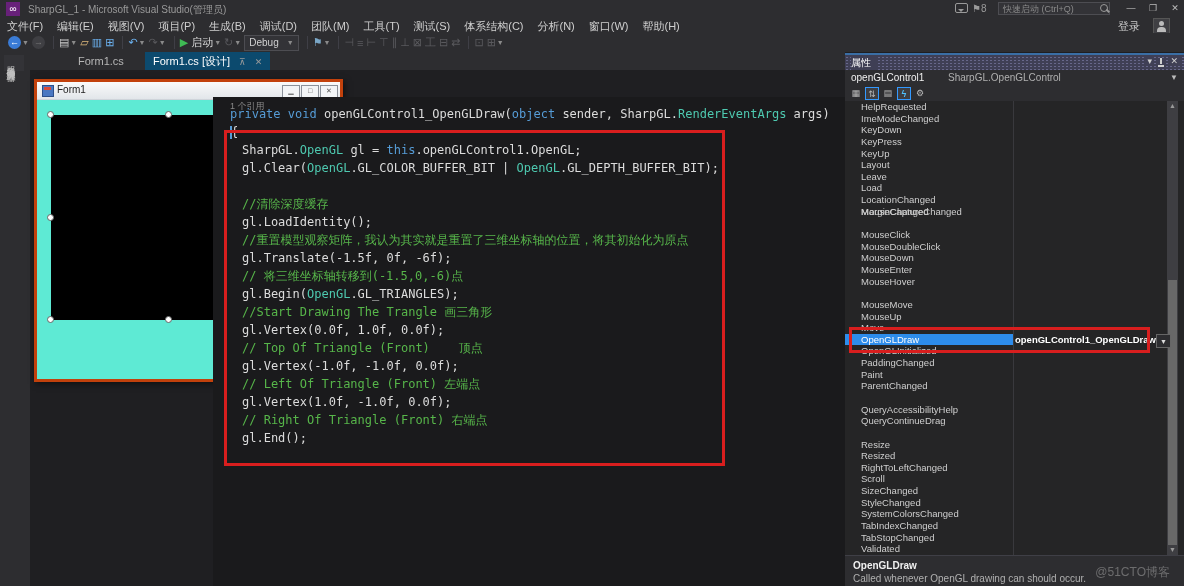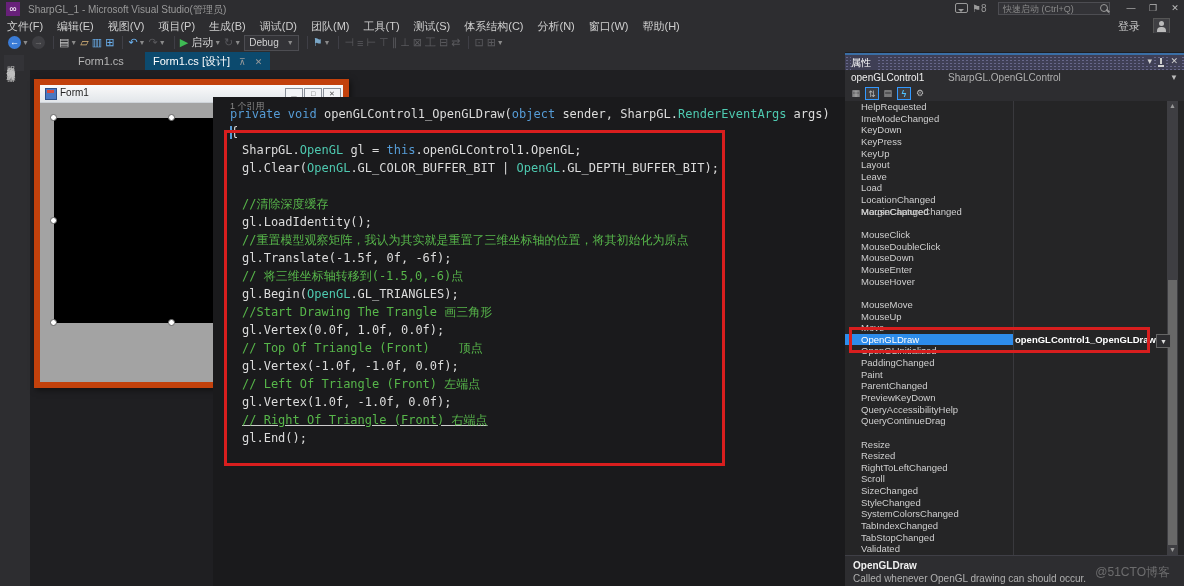--- a/index.html
+++ b/index.html
@@ -45,22 +45,22 @@
   .tabstrip{position:absolute;left:30px;top:52px;width:815px;height:18px;background:#2d2d30;font-size:11px;}
   .tab{position:absolute;top:0;height:18px;line-height:18px;padding:0 8px;color:#b6b6b6;margin-left:40px;}
   .tab.active{background:#0c4a6e;color:#fff;}
   .tab .tico{color:#9a9a9a;font-size:9px;margin-left:6px;}
   
   .main{position:absolute;left:0;top:70px;width:1184px;height:516px;background:#1f1f22;}
   .leftrail{position:absolute;left:0;top:-18px;width:30px;height:534px;background:#2d2d30;}
   .rail-tab{position:absolute;left:4px;top:3px;width:20px;padding:4px 0;background:#333337;
             writing-mode:vertical-lr;text-orientation:upright;font-size:9px;color:#c0c0c0;letter-spacing:1px;text-align:center;}
   
-  .formwin{position:absolute;left:34px;top:9px;width:303px;height:297px;background:#a3a3a3;
-           border:6px solid #c2410c;box-shadow:2px 2px 6px rgba(0,0,0,.5);}
+  .formwin{position:absolute;left:34px;top:9px;width:303px;height:297px;background:#5eead4;
+           border:3px solid #c2410c;box-shadow:2px 2px 6px rgba(0,0,0,.5);}
   .form-tbar{position:absolute;left:0;top:0;width:100%;height:17px;
              background:linear-gradient(#fafafa,#e2e6ea);border-bottom:1px solid #cfd4da;}
   .form-ico{position:absolute;left:5px;top:3px;width:10px;height:10px;background:#4a78c2;border:1px solid #2c4f8a;}
   .form-ico:after{content:"";position:absolute;left:1px;top:1px;width:7px;height:3px;background:#d84a3a;}
   .form-title{position:absolute;left:20px;top:2px;font-size:10px;color:#222;}
   .fbtn{position:absolute;top:3px;width:16px;height:11px;border:1px solid #8a9099;background:#f2f4f6;
         font-size:7px;line-height:10px;text-align:center;color:#555;}
   .glctl{position:absolute;left:14px;top:33px;width:235px;height:205px;background:#000;}
   .handle{position:absolute;width:7px;height:7px;border-radius:50%;background:#fff;border:1px solid #666;box-sizing:border-box;}
   
@@ -270,21 +270,21 @@
           <div class="line" style="padding-left: 12px;"><span class="cls-c">//重置模型观察矩阵，我认为其实就是重置了三维坐标轴的位置，将其初始化为原点</span></div>
           <div class="line" style="padding-left: 12px;"><span class="cls-p">gl.Translate(-1.5f, 0f, -6f);</span></div>
           <div class="line" style="padding-left: 12px;"><span class="cls-c">// 将三维坐标轴转移到(-1.5,0,-6)点</span></div>
           <div class="line" style="padding-left: 12px;"><span class="cls-p">gl.Begin(</span><span class="cls-t">OpenGL</span><span class="cls-p">.GL_TRIANGLES);</span></div>
           <div class="line" style="padding-left: 12px;"><span class="cls-c">//Start Drawing The Trangle 画三角形</span></div>
           <div class="line" style="padding-left: 12px;"><span class="cls-p">gl.Vertex(0.0f, 1.0f, 0.0f);</span></div>
           <div class="line" style="padding-left: 12px;"><span class="cls-c">// Top Of Triangle (Front)    顶点</span></div>
           <div class="line" style="padding-left: 12px;"><span class="cls-p">gl.Vertex(-1.0f, -1.0f, 0.0f);</span></div>
           <div class="line" style="padding-left: 12px;"><span class="cls-c">// Left Of Triangle (Front) 左端点</span></div>
           <div class="line" style="padding-left: 12px;"><span class="cls-p">gl.Vertex(1.0f, -1.0f, 0.0f);</span></div>
-          <div class="line" style="padding-left: 12px; text-decoration: underline;"><span class="cls-c">// Right Of Triangle (Front) 右端点</span></div>
+          <div class="line" style="padding-left: 12px;"><span class="cls-c">// Right Of Triangle (Front) 右端点</span></div>
           <div class="line" style="padding-left: 12px;"><span class="cls-p">gl.End();</span></div>
         </div>
     </div>
     <div class="redbox-code"></div>
 
     <div class="props">
       <div class="props-accent"></div>
       <div class="props-title">
         <span class="t">属性</span>
         <span class="pt-ico" style="right:30px">▾</span>
@@ -336,23 +336,20 @@
           </div>
           <div class="ev-row" style="top: 337.56px;">
             <span class="ev-name">Resize</span>
           </div>
           <div class="ev-row" style="top: 314.28px;">
             <span class="ev-name">QueryContinueDrag</span>
           </div>
           <div class="ev-row" style="top: 302.64px;">
             <span class="ev-name">QueryAccessibilityHelp</span>
           </div>
-          <div class="ev-row" style="top: 291px;">
-            <span class="ev-name">PreviewKeyDown</span>
-          </div>
           <div class="ev-row" style="top: 279.36px;">
             <span class="ev-name">ParentChanged</span>
           </div>
           <div class="ev-row" style="top: 267.72px;">
             <span class="ev-name">Paint</span>
           </div>
           <div class="ev-row" style="top: 256.08px;">
             <span class="ev-name">PaddingChanged</span>
           </div>
           <div class="ev-row" style="top: 244.44px;">

